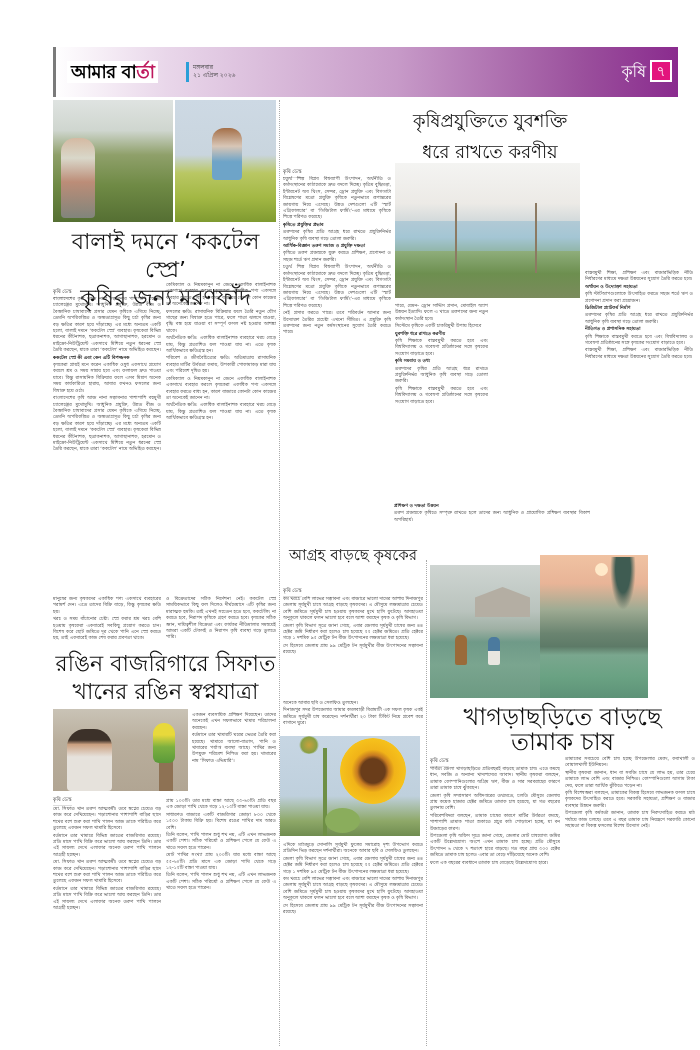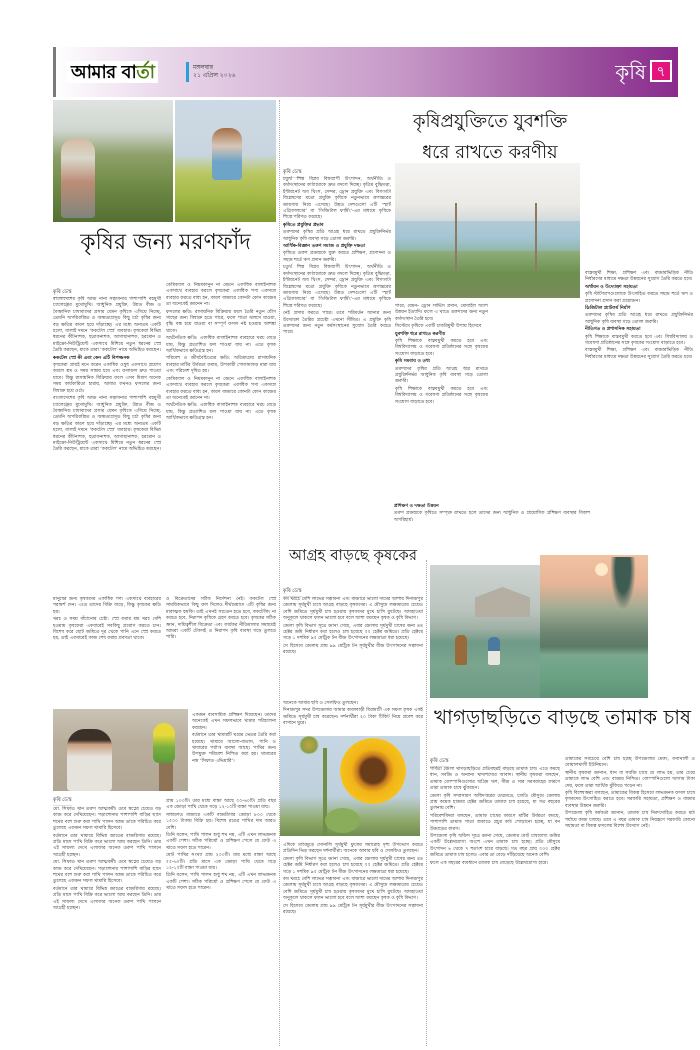--- a/index.html
+++ b/index.html
@@ -9,25 +9,25 @@
     .masthead {
       position: absolute; left: 53px; top: 47px; width: 625px; height: 50px;
       background: linear-gradient(90deg, #ffffff 0%, #e9d7ea 18%, #c79ac8 55%, #9a4f9c 85%, #8a2b8e 100%);
     }
     .masthead .leftbar { position: absolute; left: 0; top: 0; width: 3px; height: 50px; background: #7a7a7a; }
     .logo {
       position: absolute; left: 14px; top: 14px; height: 22px; padding: 0 4px;
       background: #fff; font-size: 18px; font-weight: bold; color: #000; line-height: 22px;
       letter-spacing: -0.5px;
     }
-    .logo .dot { color: #4d7c0f; }
+    .logo .dot { color: #be185d; }
     .date-sep { position: absolute; left: 133px; top: 15px; width: 3px; height: 20px; background: #2a9fd8; }
     .date-block { position: absolute; left: 140px; top: 16px; font-size: 6px; color: #444; line-height: 8px; }
     .section-label {
-      position: absolute; right: 32px; top: 10px; font-size: 20px; color: #fff; line-height: 30px;
+      position: absolute; right: 32px; top: 10px; font-size: 16px; color: #fff; line-height: 30px;
     }
     .page-num {
       position: absolute; right: 6px; top: 13px; width: 22px; height: 22px;
       background: #e3157d; border: 2px solid #fff; color: #fff; font-size: 14px;
       text-align: center; line-height: 18px;
     }
 
     .photo { position: absolute; overflow: hidden; }
     .headline { position: absolute; text-align: center; color: #111; font-size: 22px; line-height: 28px; font-family: "DejaVu Sans", sans-serif; }
     .byline { position: absolute; font-size: 5px; color: #333; border-bottom: 1px solid #ddd; padding-bottom: 1px; }
@@ -88,20 +88,21 @@
   <div class="page-num">৭</div>
 </div>
 
 <div class="photo p1">
   <div class="man1"></div>
   <div class="inset">
     <div class="man2"></div>
   </div>
 </div>
 <div class="headline" style="left:53px; top:228px; width:225px;">
+  <div>বালাই দমনে ‘ককটেল স্প্রে’</div>
   <div>কৃষির জন্য মরণফাঁদ</div>
 </div>
 <div class="byline" style="left:53px; top:288px;">কৃষি ডেস্ক</div>
 <div class="col" style="left:53px; top:296px; width:108px; height:308px;">
   <p>বাংলাদেশের কৃষি আজ নানা সম্ভাবনার পাশাপাশি বহুমুখী চ্যালেঞ্জের মুখোমুখি। আধুনিক প্রযুক্তি, উন্নত বীজ ও বৈজ্ঞানিক চাষাবাদের প্রসার যেমন কৃষিকে এগিয়ে নিচ্ছে, তেমনি অপরিকল্পিত ও অজ্ঞতাপ্রসূত কিছু চর্চা কৃষির জন্য বড় ক্ষতির কারণ হয়ে দাঁড়াচ্ছে। এর মধ্যে অন্যতম একটি হলো, বালাই দমনে ‘ককটেল স্প্রে’ ব্যবহার। কৃষকেরা বিভিন্ন ধরনের কীটনাশক, ছত্রাকনাশক, আগাছানাশক, হরমোন ও মাইক্রো-নিউট্রিয়েন্ট একসাথে মিশিয়ে নতুন ধরনের স্প্রে তৈরি করছেন, যাকে তারা ‘ককটেল’ নামে অভিহিত করছেন।</p>
   <p class="sub">ককটেল স্প্রে কী এবং কেন এটি বিপজ্জনক</p>
   <p>কৃষকেরা প্রায়ই মনে করেন একাধিক ওষুধ একসাথে প্রয়োগ করলে শ্রম ও সময় সাশ্রয় হবে এবং ফলাফল দ্রুত পাওয়া যাবে। কিন্তু রাসায়নিক বিক্রিয়ার ফলে এসব মিশ্রণ অনেক সময় কার্যকারিতা হারায়, আবার কখনও ফসলের জন্য বিষাক্ত হয়ে ওঠে।</p>
   <p>বাংলাদেশের কৃষি আজ নানা সম্ভাবনার পাশাপাশি বহুমুখী চ্যালেঞ্জের মুখোমুখি। আধুনিক প্রযুক্তি, উন্নত বীজ ও বৈজ্ঞানিক চাষাবাদের প্রসার যেমন কৃষিকে এগিয়ে নিচ্ছে, তেমনি অপরিকল্পিত ও অজ্ঞতাপ্রসূত কিছু চর্চা কৃষির জন্য বড় ক্ষতির কারণ হয়ে দাঁড়াচ্ছে। এর মধ্যে অন্যতম একটি হলো, বালাই দমনে ‘ককটেল স্প্রে’ ব্যবহার। কৃষকেরা বিভিন্ন ধরনের কীটনাশক, ছত্রাকনাশক, আগাছানাশক, হরমোন ও মাইক্রো-নিউট্রিয়েন্ট একসাথে মিশিয়ে নতুন ধরনের স্প্রে তৈরি করছেন, যাকে তারা ‘ককটেল’ নামে অভিহিত করছেন।</p>
 </div>
 <div class="col" style="left:166px; top:282px; width:110px; height:322px;">
@@ -114,20 +115,22 @@
 </div>
 <div class="col" style="left:53px; top:596px; width:108px; height:52px;">
   <p>মানুষের জন্য কৃষকদের একাধিক পণ্য একসাথে ব্যবহারের পরামর্শ দেন। এতে তাদের বিক্রি বাড়ে, কিন্তু কৃষকের ক্ষতি হয়।</p>
   <p>খরচ ও সময় বাঁচানোর চেষ্টা: স্প্রে করার শ্রম খরচ বেশি হওয়ায় কৃষকেরা একবারেই সবকিছু প্রয়োগ করতে চান। বিশেষ করে ছোট জমিতে দূর থেকে পানি এনে স্প্রে করতে হয়, তাই একবারেই কাজ শেষ করার প্রবণতা থাকে।</p>
 </div>
 <div class="col" style="left:166px; top:596px; width:110px; height:52px;">
   <p>ও বিক্রেতাদের সঠিক নির্দেশনা নেই। ককটেল স্প্রে সাময়িকভাবে কিছু ফল দিলেও দীর্ঘমেয়াদে এটি কৃষির জন্য মারাত্মক হুমকি। তাই এখনই সচেতন হতে হবে, ককটেলিং না করতে হবে, নিরাপদ কৃষিকে গ্রহণ করতে হবে। কৃষকের সঠিক জ্ঞান, দায়িত্বশীল বিক্রেতা এবং কার্যকর নীতিমালার সমন্বয়েই আমরা একটি টেকসই ও নিরাপদ কৃষি ব্যবস্থা গড়ে তুলতে পারি।</p>
 </div>
 
 <div class="headline" style="left:53px; top:650px; width:225px;">
+  <div>রঙিন বাজরিগারে সিফাত</div>
+  <div>খানের রঙিন স্বপ্নযাত্রা</div>
 </div>
 <div class="photo p5">
   <div class="man"></div>
   <div class="perch"></div>
   <div class="bird"></div>
 </div>
 <div class="col" style="left:192px; top:712px; width:84px; height:86px;">
   <p>একজন ব্যবসায়িক প্রশিক্ষণ দিয়েছেন। তাদের অনেকেই এখন সফলভাবে খামার পরিচালনা করছেন।</p>
   <p>বর্তমানে তার খামারটি ঘরের ভেতর তৈরি করা হয়েছে। খামারে আলো-বাতাস, পানি ও খাবারের পর্যাপ্ত ব্যবস্থা আছে। পাখির জন্য উপযুক্ত পরিবেশ নিশ্চিত করা হয়। খামারের নাম ‘সিফাত এভিয়ারি’।</p>
 </div>
@@ -221,21 +224,21 @@
 
 <div class="photo p4">
   <div class="house"></div>
   <div class="w1"></div>
   <div class="w2"></div>
 </div>
 <div class="photo p3">
   <div class="sun"></div>
   <div class="palm" style="left:68px;"></div>
 </div>
-<div class="headline" style="left:430px; top:705px; width:265px; font-size:20px; line-height:25px;">
+<div class="headline" style="left:430px; top:705px; width:265px; font-size:24px; line-height:25px;">
   <div>খাগড়াছড়িতে বাড়ছে তামাক চাষ</div>
 </div>
 <div class="byline" style="left:430px; top:757px;">কৃষি ডেস্ক</div>
 <div class="col" style="left:430px; top:766px; width:130px; height:280px;">
   <p>পার্বত্য জেলা খাগড়াছড়িতে প্রতিবছরই বাড়ছে তামাক চাষ। এতে কমছে ধান, সবজি ও অন্যান্য খাদ্যশস্যের আবাদ। স্থানীয় কৃষকরা বলছেন, তামাক কোম্পানিগুলোর অগ্রিম ঋণ, বীজ ও সার সরবরাহের কারণে তারা তামাক চাষে ঝুঁকছেন।</p>
   <p>জেলা কৃষি সম্প্রসারণ অধিদপ্তরের তথ্যমতে, চলতি মৌসুমে জেলায় প্রায় কয়েক হাজার হেক্টর জমিতে তামাক চাষ হয়েছে, যা গত বছরের তুলনায় বেশি।</p>
   <p>পরিবেশবিদরা বলছেন, তামাক চাষের কারণে মাটির উর্বরতা কমছে, পাশাপাশি তামাক পাতা শুকাতে প্রচুর কাঠ পোড়ানো হচ্ছে, যা বন উজাড়ের কারণ।</p>
   <p>উপজেলা কৃষি অফিস সূত্রে জানা গেছে, জেলার মোট চাষযোগ্য জমির একটি উল্লেখযোগ্য অংশে এখন তামাক চাষ হচ্ছে। প্রতি মৌসুমে উৎপাদন ৬ থেকে ৭ শতাংশ হারে বাড়ছে। গত বছর প্রায় ৫০০ হেক্টর জমিতে তামাক চাষ হলেও এবার তা বেড়ে দাঁড়িয়েছে অনেক বেশি।</p>
   <p>ফলে এক বছরের ব্যবধানে তামাক চাষ বেড়েছে উল্লেখযোগ্য হারে।</p>
 </div>

